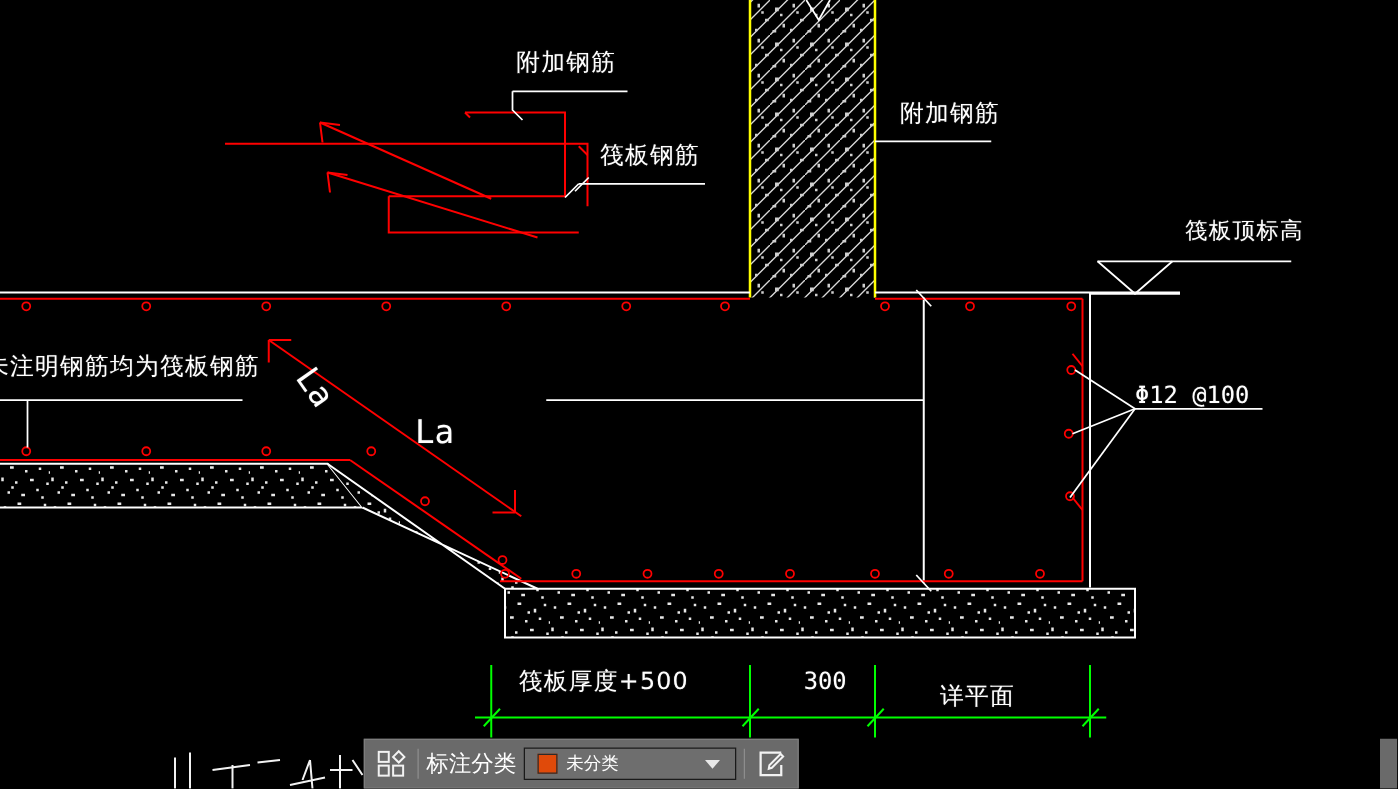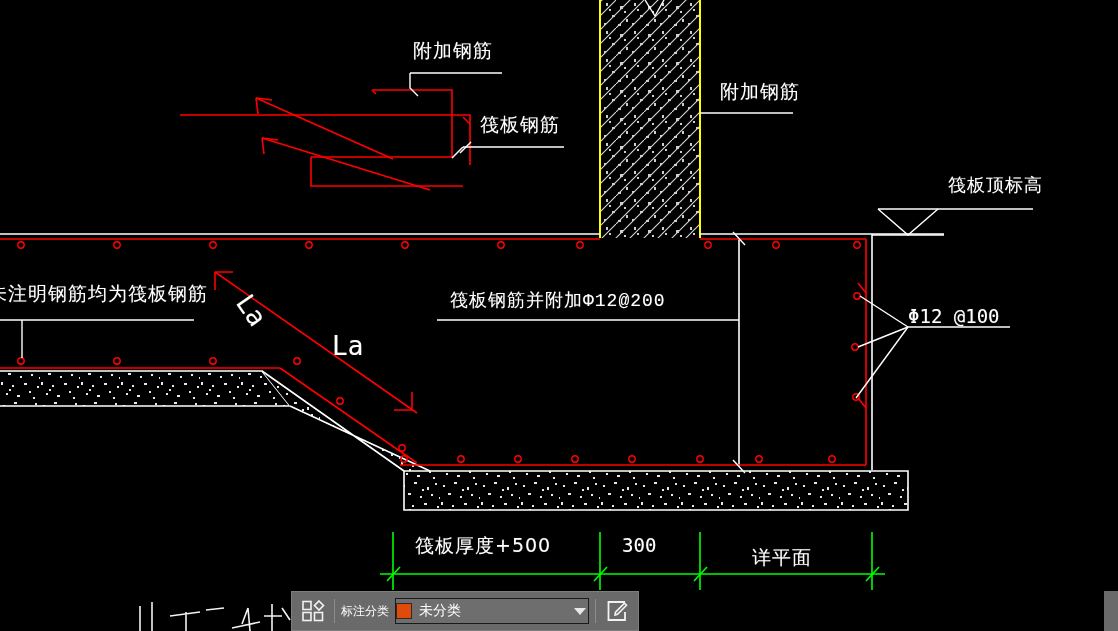--- a/index.html
+++ b/index.html
@@ -46,31 +46,31 @@
   }
   #toolbar .tb-icon {
     width: 30px; height: 30px;
     display: flex; align-items: center; justify-content: center;
     flex: 0 0 auto;
   }
   #toolbar .vdiv {
     width: 1px; height: 24px; background: #8d8d8d; flex: 0 0 auto;
   }
   #toolbar .tb-label {
-    color: #ffffff; font-size: 12px; white-space: nowrap;
+    color: #ffffff; font-size: 18px; white-space: nowrap;
     font-family: Liberation Mono, monospace;
     flex: 0 0 auto;
   }
   #toolbar .combo {
     flex: 1 1 auto;
     height: 26px;
     background: #6e6e6e;
     border: 1px solid #1a1a1a;
     display: flex; align-items: center;
-    padding: 0 0;
+    padding: 0 10px;
     gap: 7px;
     min-width: 0;
   }
   #toolbar .swatch {
     width: 16px; height: 16px; flex: 0 0 auto;
     border: 1px solid #2b2b2b;
   }
   #toolbar .combo-value {
     color: #ffffff; font-size: 14px; white-space: nowrap; overflow: hidden;
     flex: 1 1 auto;
@@ -288,30 +288,29 @@
   <div class="cadtext" style="left:413px; top:41px;">附加钢筋</div>
 
   <div class="cadtext" style="left:480px; top:115px;">筏板钢筋</div>
 
   <div class="cadtext" style="left:720px; top:82px;">附加钢筋</div>
 
   <div class="cadtext sm" style="left:948px; top:177px;">筏板顶标高</div>
 
   <div class="cadtext" style="left:-12px; top:284px;">未注明钢筋均为筏板钢筋</div>
 
-  <div class="cadtext sm" style="left:450px; top:292px;">筏板钢筋并附加Φ12@200</div>
 
   <div class="cadtext lat" style="left:908px; top:307px;">Φ12 @100</div>
 
   <div class="cadtext lat" style="left:253px; top:290px; font-size:26px; transform:rotate(55deg); transform-origin: 0 0;">La</div>
 
   <div class="cadtext lat" style="left:332px; top:333px; font-size:26px;">La</div>
 
   <div class="cadtext" style="left:415px; top:536px;">筏板厚度+500</div>
-  <div class="cadtext lat" style="left:622px; top:536px;">300</div>
+  <div class="cadtext lat" style="left:643px; top:536px;">300</div>
   <div class="cadtext" style="left:752px; top:548px;">详平面</div>
 
   <div id="toolbar">
 
     <div class="tb-icon">
       <svg width="24" height="24" viewBox="0 0 24 24">
         <rect x="2" y="2.5" width="8" height="8" fill="none" stroke="#f2f2f2" stroke-width="1.6"></rect>
         <path d="M 18 2 L 22.5 6.5 L 18 11 L 13.5 6.5 Z" fill="none" stroke="#f2f2f2" stroke-width="1.6"></path>
         <rect x="2" y="13.5" width="8" height="8" fill="none" stroke="#f2f2f2" stroke-width="1.6"></rect>
         <rect x="13.5" y="13.5" width="8" height="8" fill="none" stroke="#f2f2f2" stroke-width="1.6"></rect>

